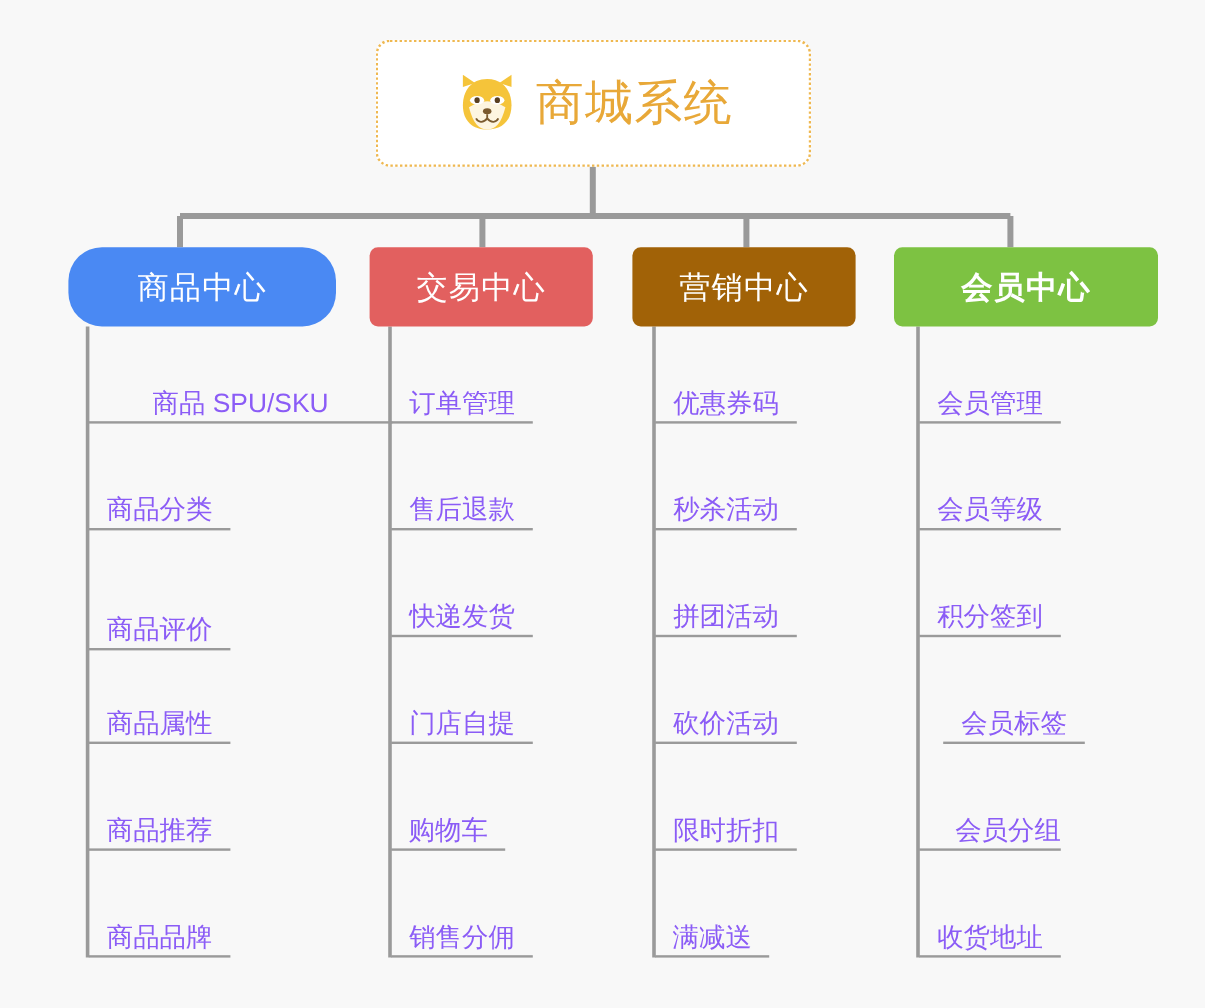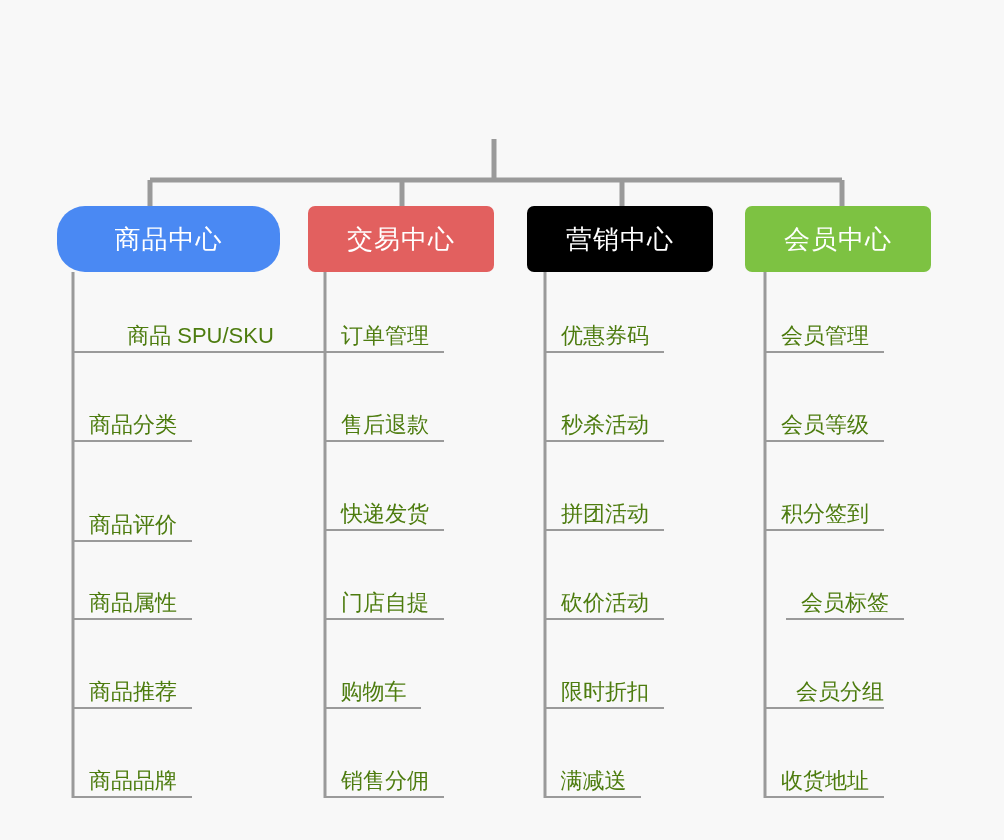--- a/index.html
+++ b/index.html
@@ -82,21 +82,21 @@
     box-sizing: border-box;
     border-bottom: 2px solid #9a9a9a;
     display: flex;
     align-items: flex-end;
     justify-content: center;
     padding-bottom: 3px;
     height: 46px;
   }
   .leaf-label {
     font-size: 22px;
-    color: #4d7c0f;
+    color: #8b5cf6;
     white-space: nowrap;
     line-height: 1.1;
   }
 </style>
 </head>
 <body>
 
 <div id="mindmap">
 
   <svg id="connectors" viewBox="0 0 1004 840" xmlns="http://www.w3.org/2000/svg">
@@ -105,20 +105,37 @@
       <line x1="150" y1="180" x2="150" y2="206" stroke="#9a9a9a" stroke-width="5"></line>
       <line x1="73" y1="272" x2="73" y2="798" stroke="#9a9a9a" stroke-width="3"></line>
       <line x1="402" y1="180" x2="402" y2="206" stroke="#9a9a9a" stroke-width="5"></line>
       <line x1="325" y1="272" x2="325" y2="798" stroke="#9a9a9a" stroke-width="3"></line>
       <line x1="622" y1="180" x2="622" y2="206" stroke="#9a9a9a" stroke-width="5"></line>
       <line x1="545" y1="272" x2="545" y2="798" stroke="#9a9a9a" stroke-width="3"></line>
       <line x1="842" y1="180" x2="842" y2="206" stroke="#9a9a9a" stroke-width="5"></line>
       <line x1="765" y1="272" x2="765" y2="798" stroke="#9a9a9a" stroke-width="3"></line>
     </svg>
 
+  <div class="root-node">
+    <svg class="root-emoji" viewBox="0 0 64 64" xmlns="http://www.w3.org/2000/svg">
+      <path d="M8 16 L8 4 L20 12 Z" fill="#f5c43a"></path>
+      <path d="M56 16 L56 4 L44 12 Z" fill="#f5c43a"></path>
+      <path d="M32 8 C48 8 56 20 56 34 C56 50 46 58 32 58 C18 58 8 50 8 34 C8 20 16 8 32 8 Z" fill="#f5c43a"></path>
+      <path d="M14 36 C18 52 24 58 32 58 C40 58 46 52 50 36 C44 32 38 30 32 30 C26 30 20 32 14 36 Z" fill="#fdf5e0"></path>
+      <ellipse cx="22" cy="29" rx="7" ry="4.2" fill="#ffffff"></ellipse>
+      <ellipse cx="42" cy="29" rx="7" ry="4.2" fill="#ffffff"></ellipse>
+      <ellipse cx="22" cy="29" rx="2.6" ry="2.8" fill="#5a4020"></ellipse>
+      <ellipse cx="42" cy="29" rx="2.6" ry="2.8" fill="#5a4020"></ellipse>
+      <ellipse cx="32" cy="40" rx="4.2" ry="3" fill="#7a5a2e"></ellipse>
+      <path d="M32 43 L32 47" stroke="#7a5a2e" stroke-width="1.8" fill="none"></path>
+      <path d="M32 47 C28 52 23 51 21 47" stroke="#7a5a2e" stroke-width="1.8" fill="none"></path>
+      <path d="M32 47 C36 52 41 51 43 47" stroke="#7a5a2e" stroke-width="1.8" fill="none"></path>
+    </svg>
+    <span class="root-title">商城系统</span>
+  </div>
 
   <div id="columns-host">
       <div class="cat-header" style="left: 57px; top: 206px; width: 223px; background: rgb(74, 137, 243); border-radius: 28px;">
         <span>商品中心</span>
       </div>
       <div class="leaf" style="left: 74px; top: 307px; width: 253px;">
         <span class="leaf-label">商品 SPU/SKU</span>
       </div>
       <div class="leaf" style="left: 74px; top: 396px; width: 118px;">
         <span class="leaf-label">商品分类</span>
@@ -149,42 +166,42 @@
       </div>
       <div class="leaf" style="left: 326px; top: 574px; width: 118px;">
         <span class="leaf-label">门店自提</span>
       </div>
       <div class="leaf" style="left: 326px; top: 663px; width: 95px;">
         <span class="leaf-label">购物车</span>
       </div>
       <div class="leaf" style="left: 326px; top: 752px; width: 118px;">
         <span class="leaf-label">销售分佣</span>
       </div>
-      <div class="cat-header" style="left: 527px; top: 206px; width: 186px; background: #000000;">
+      <div class="cat-header" style="left: 527px; top: 206px; width: 186px; background: #a16207;">
         <span>营销中心</span>
       </div>
       <div class="leaf" style="left: 546px; top: 307px; width: 118px;">
         <span class="leaf-label">优惠券码</span>
       </div>
       <div class="leaf" style="left: 546px; top: 396px; width: 118px;">
         <span class="leaf-label">秒杀活动</span>
       </div>
       <div class="leaf" style="left: 546px; top: 485px; width: 118px;">
         <span class="leaf-label">拼团活动</span>
       </div>
       <div class="leaf" style="left: 546px; top: 574px; width: 118px;">
         <span class="leaf-label">砍价活动</span>
       </div>
       <div class="leaf" style="left: 546px; top: 663px; width: 118px;">
         <span class="leaf-label">限时折扣</span>
       </div>
       <div class="leaf" style="left: 546px; top: 752px; width: 95px;">
         <span class="leaf-label">满减送</span>
       </div>
-      <div class="cat-header" style="left: 745px; top: 206px; width: 186px; background: rgb(125, 194, 66);">
+      <div class="cat-header" style="left: 745px; top: 206px; width: 220px; background: rgb(125, 194, 66); font-weight: bold;">
         <span>会员中心</span>
       </div>
       <div class="leaf" style="left: 766px; top: 307px; width: 118px;">
         <span class="leaf-label">会员管理</span>
       </div>
       <div class="leaf" style="left: 766px; top: 396px; width: 118px;">
         <span class="leaf-label">会员等级</span>
       </div>
       <div class="leaf" style="left: 766px; top: 485px; width: 118px;">
         <span class="leaf-label">积分签到</span>

